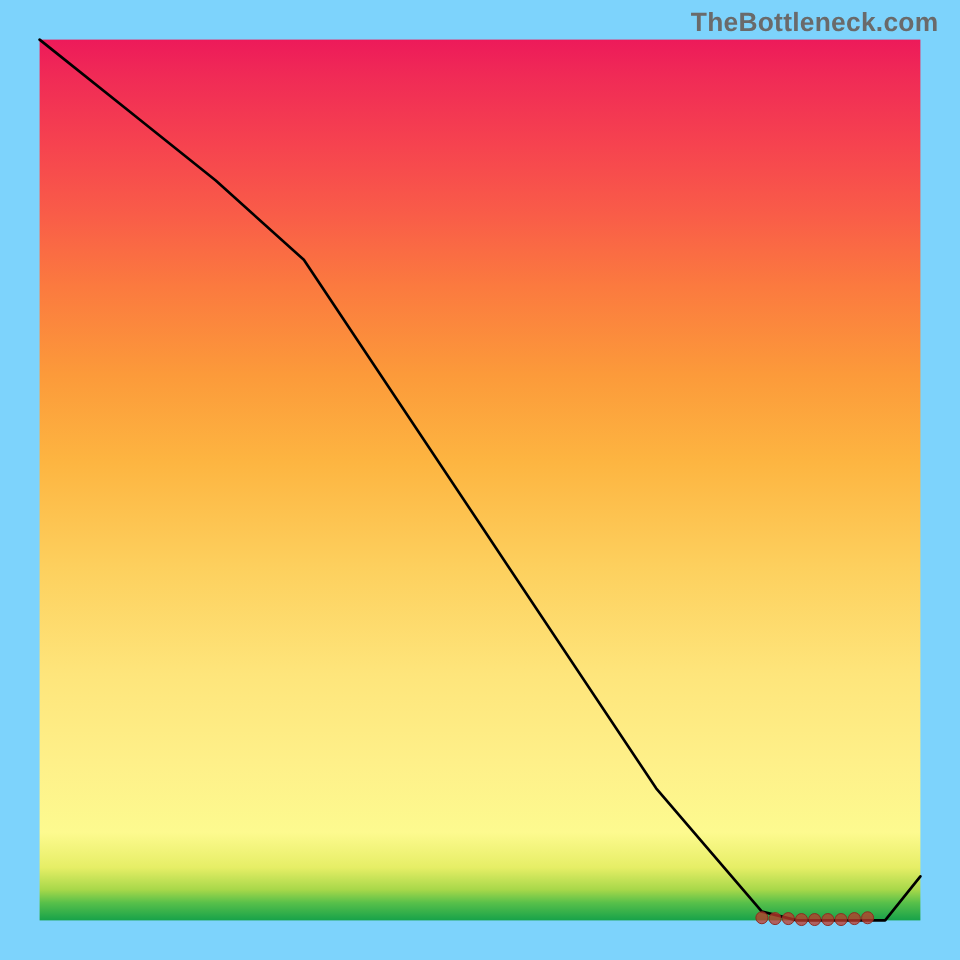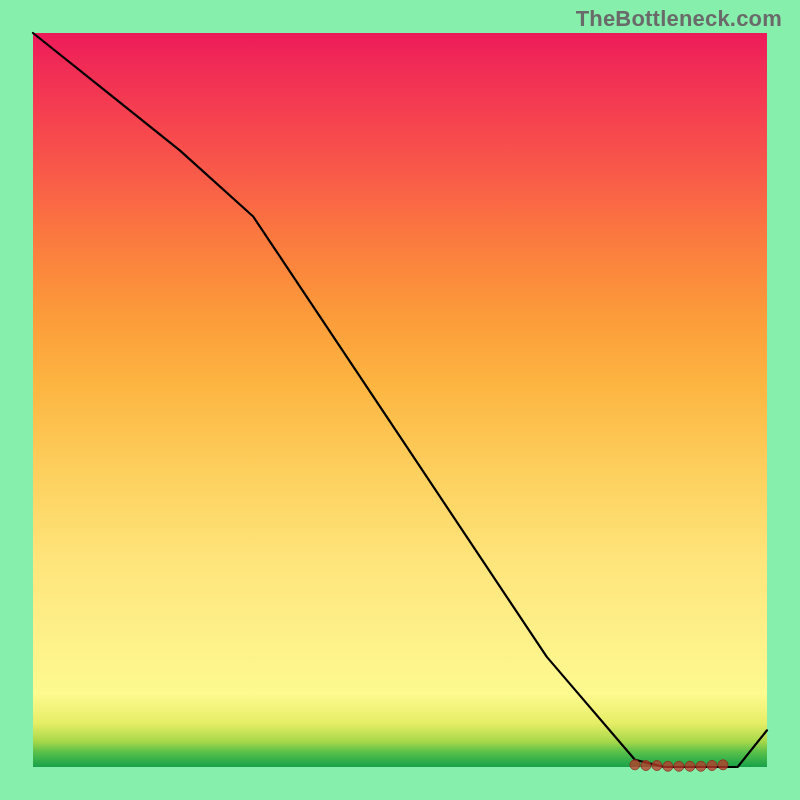--- a/index.html
+++ b/index.html
@@ -8,21 +8,21 @@
     width: 800px;
     height: 800px;
     background: #000;
     overflow: hidden;
     font-family: Arial, Helvetica, sans-serif;
   }
   .frame {
     position: relative;
     width: 800px;
     height: 800px;
-    background: #86efac;
+    background: #7dd3fc;
   }
   .watermark {
     position: absolute;
     top: 6px;
     right: 18px;
     color: #6a6a6a;
     font-size: 22px;
     font-weight: 600;
     letter-spacing: 0.2px;
     user-select: none;

